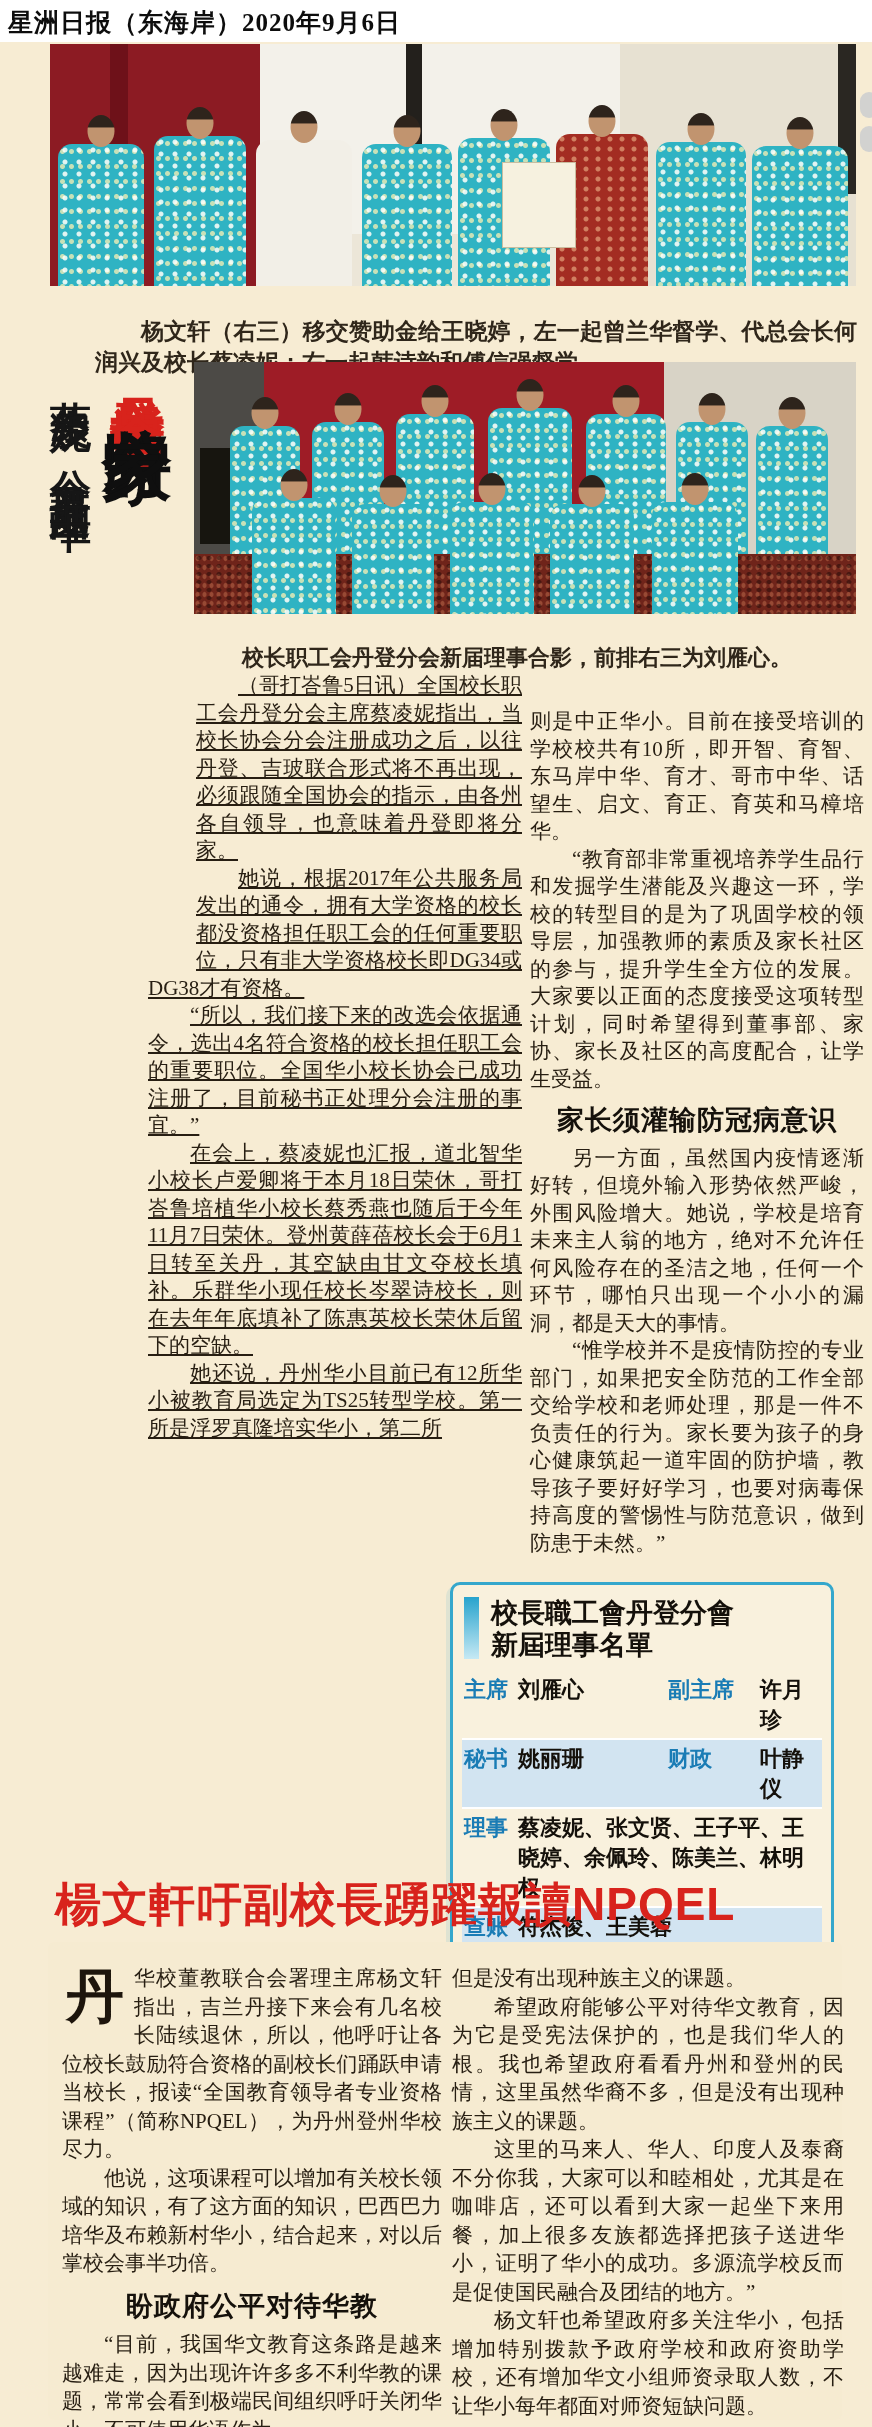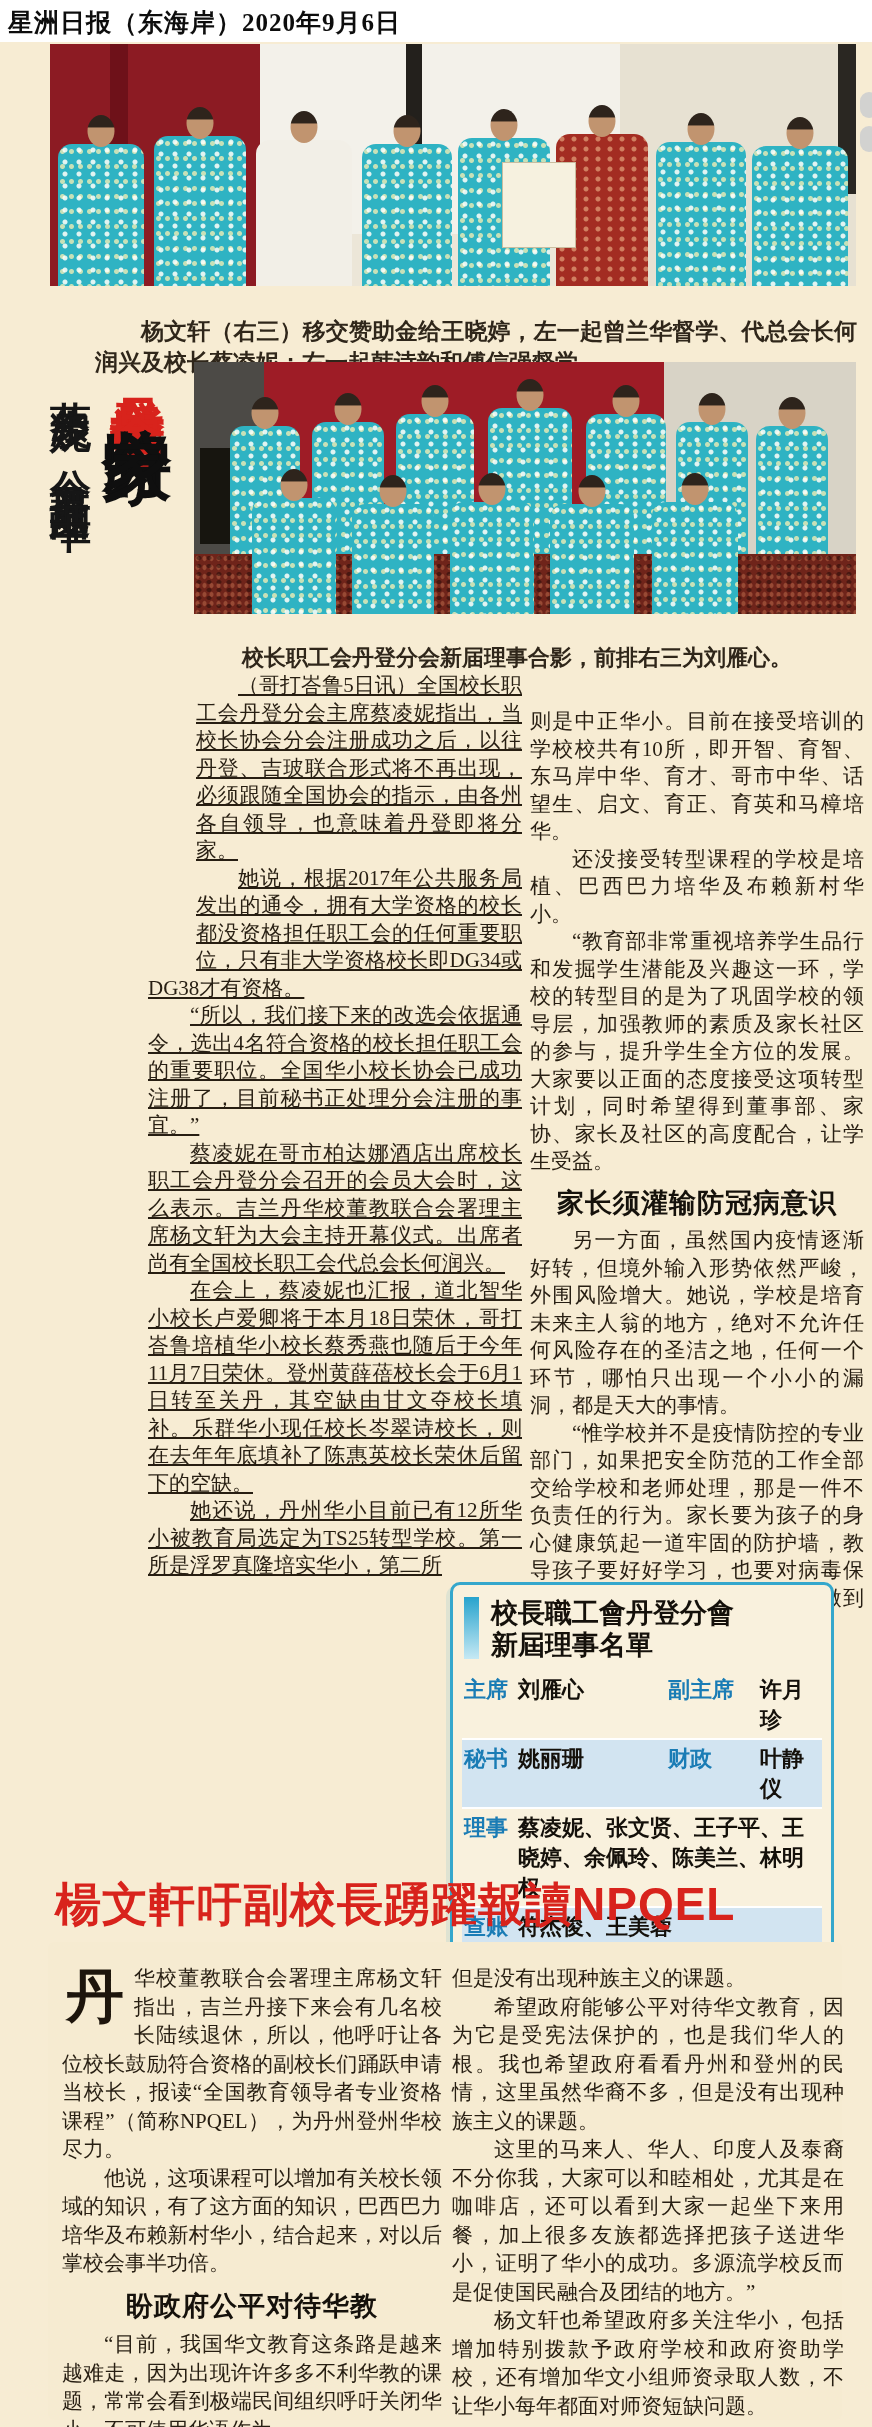--- a/index.html
+++ b/index.html
@@ -142,28 +142,26 @@
     <div class="person teal" style="left:356px;top:142px;width:84px;height:110px"></div>
     <div class="person teal" style="left:458px;top:140px;width:86px;height:112px"></div>
   </div>
   <p id="cap2" class="caption">校长职工会丹登分会新届理事合影，前排右三为刘雁心。</p>
 
   <div id="col1" class="col">
     <div id="headline-spacer"></div>
     <p>（哥打峇鲁5日讯）全国校长职工会丹登分会主席蔡凌妮指出，当校长协会分会注册成功之后，以往丹登、吉玻联合形式将不再出现，必须跟随全国协会的指示，由各州各自领导，也意味着丹登即将分家。</p>
     <p>她说，根据2017年公共服务局发出的通令，拥有大学资格的校长都没资格担任职工会的任何重要职位，只有非大学资格校长即DG34或DG38才有资格。</p>
     <p>“所以，我们接下来的改选会依据通令，选出4名符合资格的校长担任职工会的重要职位。全国华小校长协会已成功注册了，目前秘书正处理分会注册的事宜。”</p>
-    <p>蔡凌妮在哥市柏达娜酒店出席校长职工会丹登分会召开的会员大会时，这么表示。吉兰丹华校董教联合会署理主席杨文轩为大会主持开幕仪式。出席者尚有全国校长职工会代总会长何润兴。</p>
     <p>在会上，蔡凌妮也汇报，道北智华小校长卢爱卿将于本月18日荣休，哥打峇鲁培植华小校长蔡秀燕也随后于今年11月7日荣休。登州黄薛蓓校长会于6月1日转至关丹，其空缺由甘文夺校长填补。乐群华小现任校长岑翠诗校长，则在去年年底填补了陈惠英校长荣休后留下的空缺。</p>
     <p>她还说，丹州华小目前已有12所华小被教育局选定为TS25转型学校。第一所是浮罗真隆培实华小，第二所</p>
   </div>
 
   <div id="col2" class="col">
     <p class="noindent">则是中正华小。目前在接受培训的学校校共有10所，即开智、育智、东马岸中华、育才、哥市中华、话望生、启文、育正、育英和马樟培华。</p>
-    <p>还没接受转型课程的学校是培植、巴西巴力培华及布赖新村华小。</p>
     <p>“教育部非常重视培养学生品行和发掘学生潜能及兴趣这一环，学校的转型目的是为了巩固学校的领导层，加强教师的素质及家长社区的参与，提升学生全方位的发展。大家要以正面的态度接受这项转型计划，同时希望得到董事部、家协、家长及社区的高度配合，让学生受益。</p>
     <h3 class="subhead">家长须灌输防冠病意识</h3>
     <p>另一方面，虽然国内疫情逐渐好转，但境外输入形势依然严峻，外围风险增大。她说，学校是培育未来主人翁的地方，绝对不允许任何风险存在的圣洁之地，任何一个环节，哪怕只出现一个小小的漏洞，都是天大的事情。</p>
     <p>“惟学校并不是疫情防控的专业部门，如果把安全防范的工作全部交给学校和老师处理，那是一件不负责任的行为。家长要为孩子的身心健康筑起一道牢固的防护墙，教导孩子要好好学习，也要对病毒保持高度的警惕性与防范意识，做到防患于未然。”</p>
   </div>
 
   <div id="committee">
     <div class="c-title">
       <div class="c-bar"></div>
       <div class="c-title-text">

